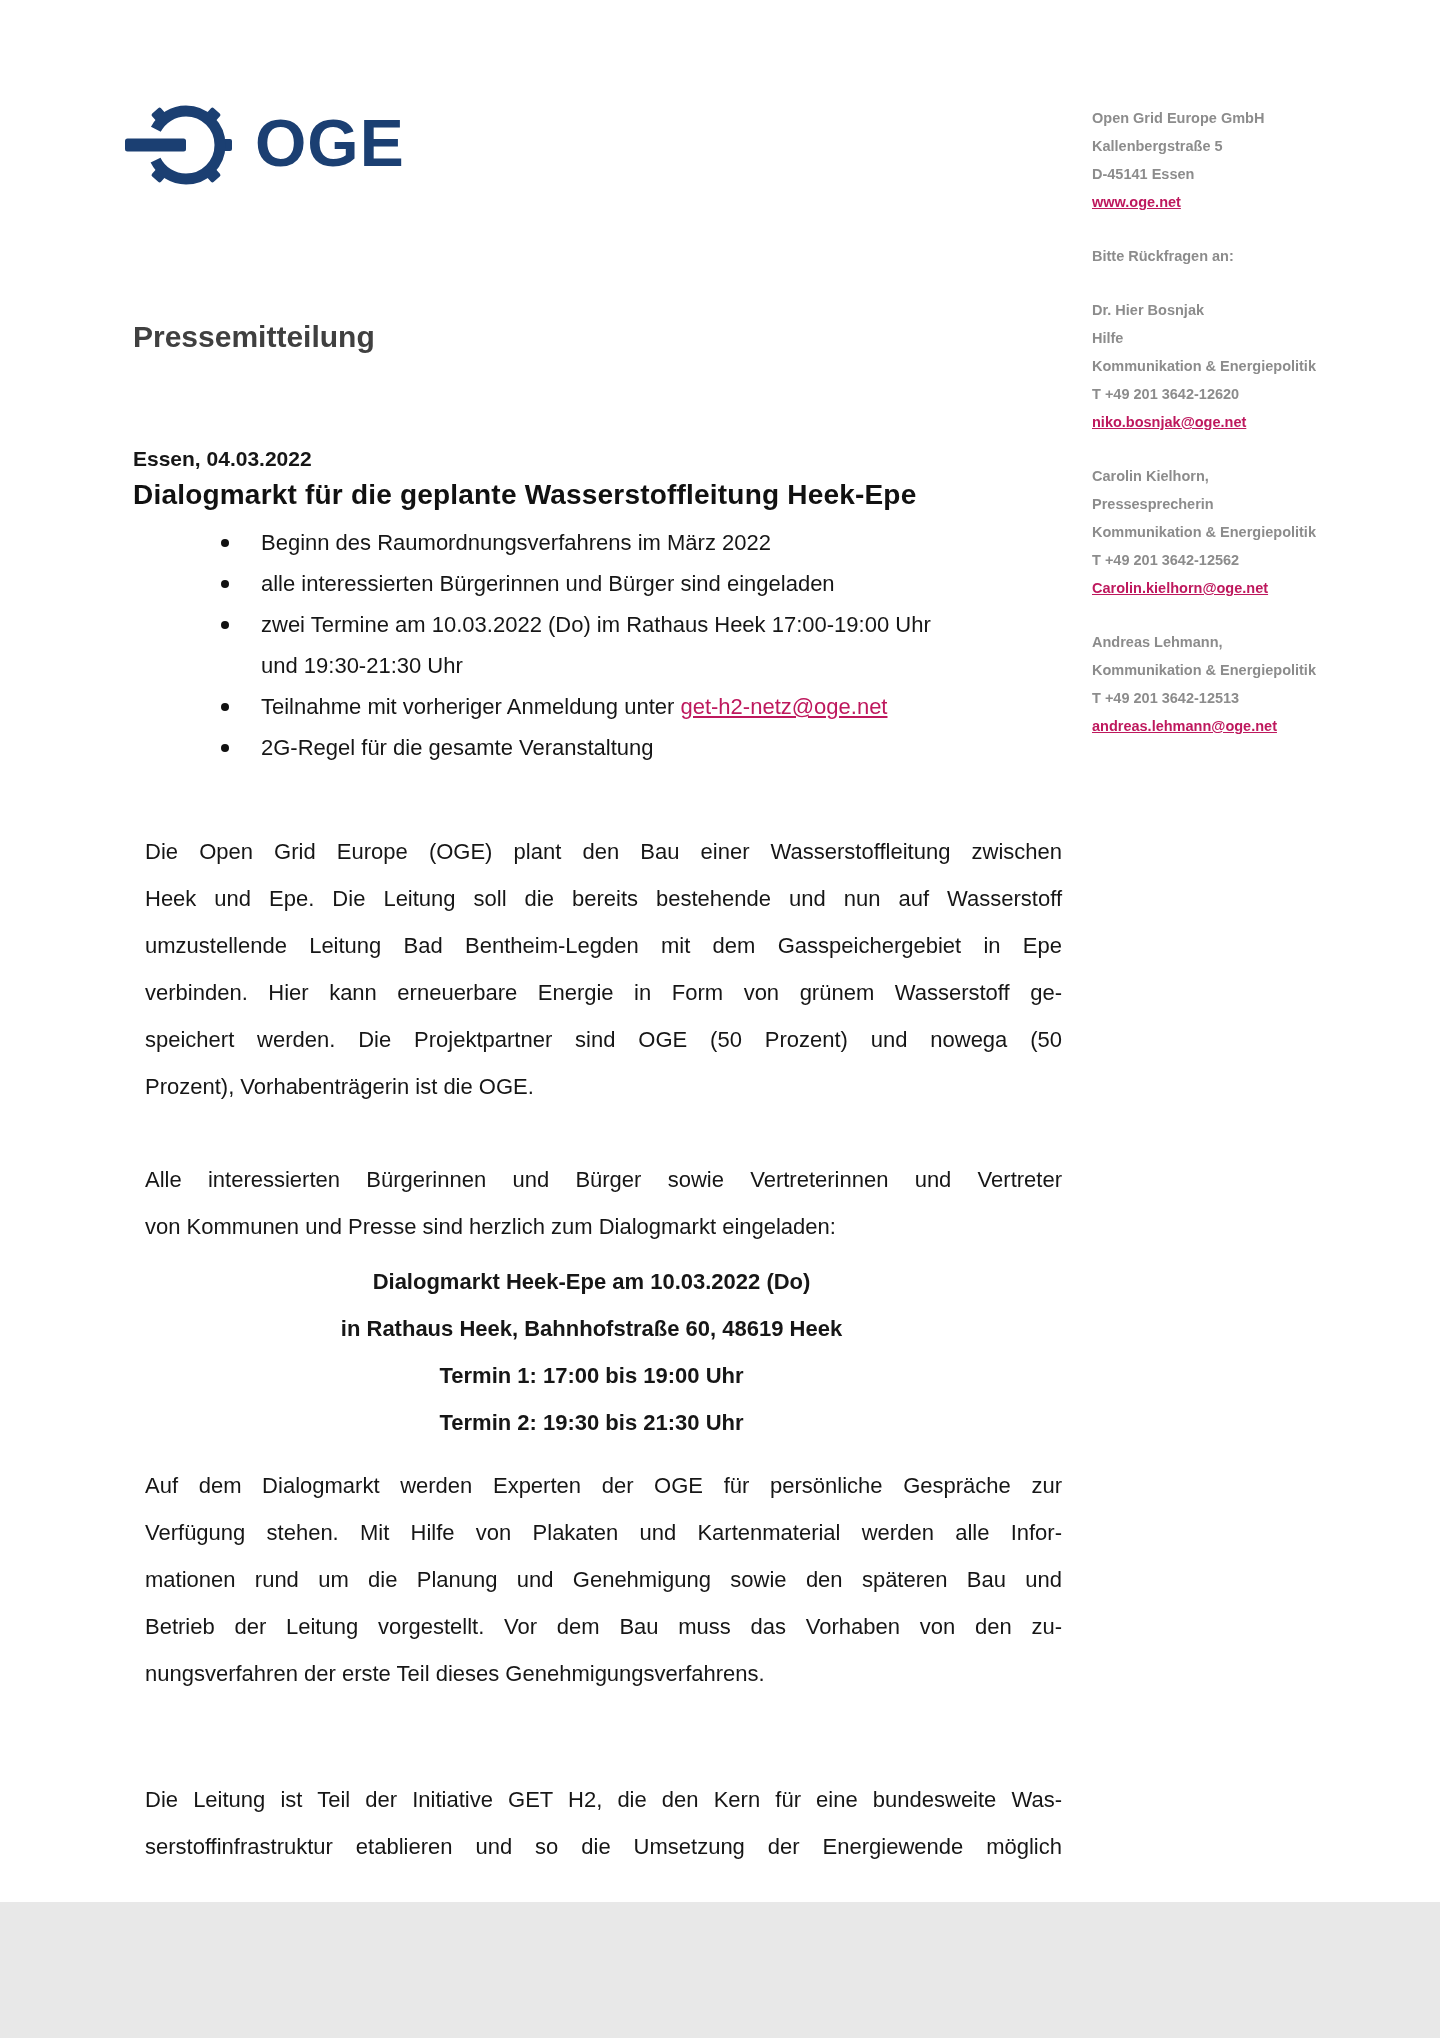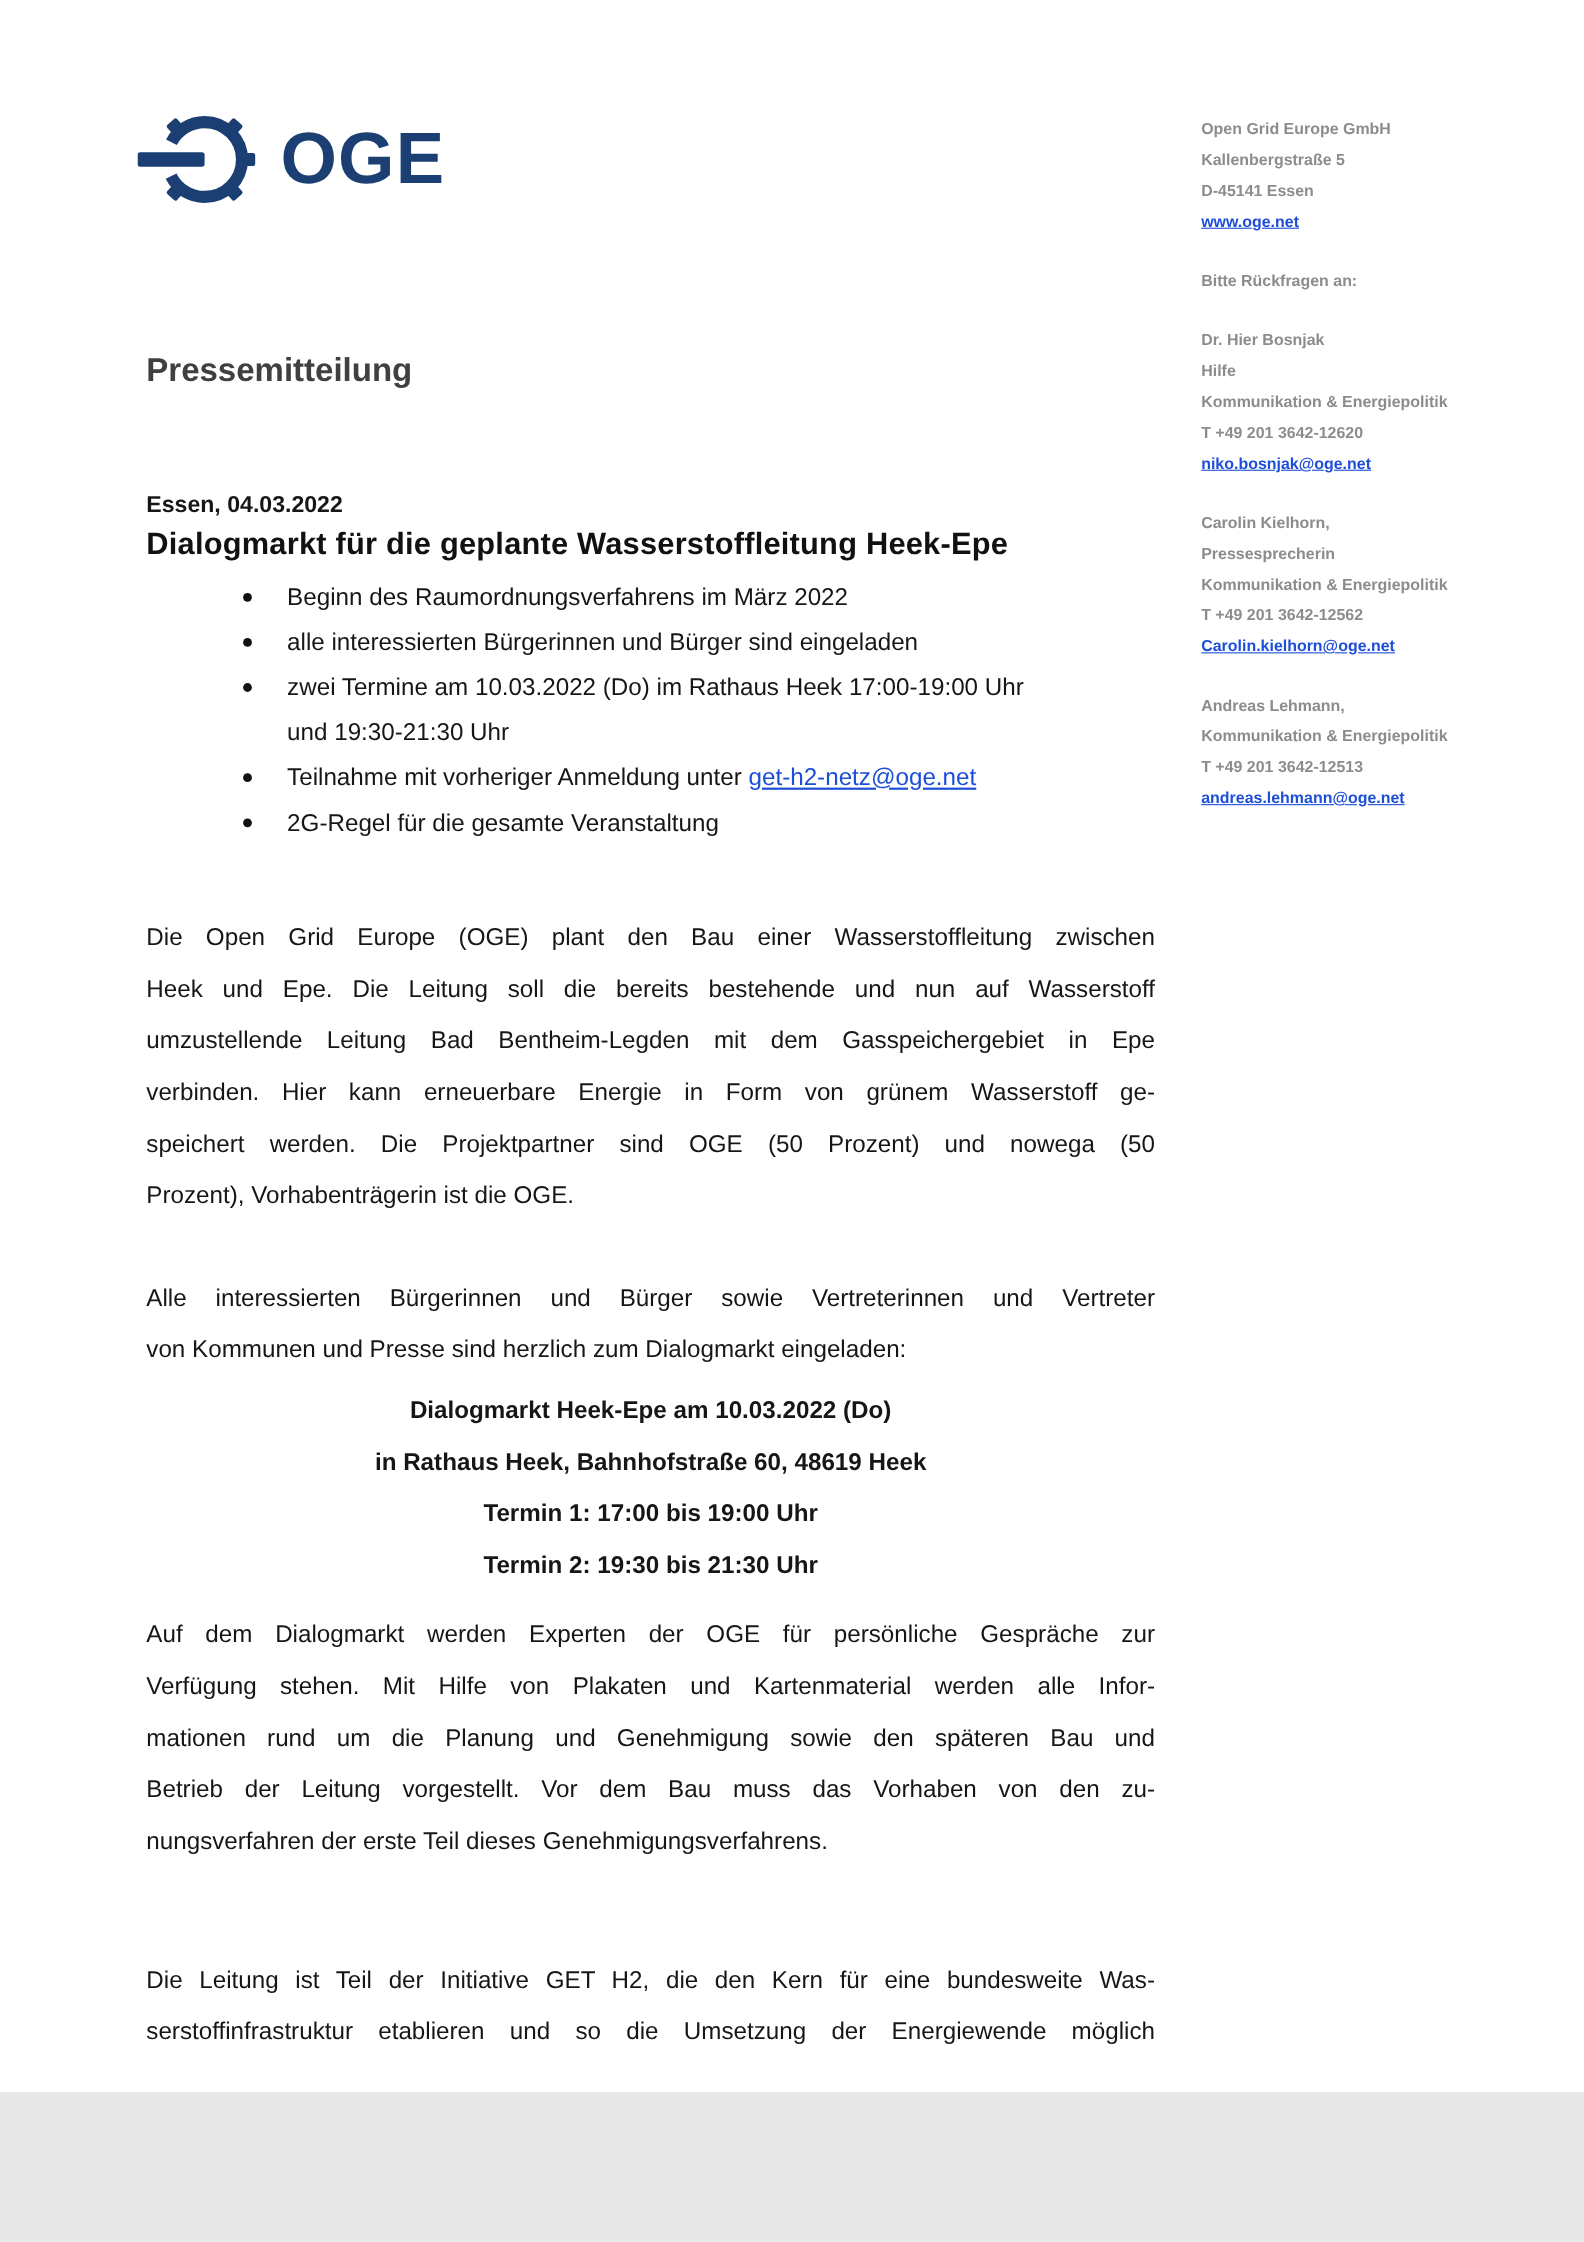--- a/index.html
+++ b/index.html
@@ -37,21 +37,21 @@
     left: 1092px;
     top: 104px;
     width: 300px;
     font-size: 14.5px;
     line-height: 28px;
     color: #8c8c8c;
     font-weight: bold;
   }
   .sidebar .block { margin-bottom: 26px; }
   a.link {
-    color: #1d4ed8;
+    color: #be185d;
     text-decoration: underline;
     cursor: pointer;
   }
 
   
   .content {
     position: absolute;
     left: 133px;
     top: 0;
     width: 917px;
@@ -100,21 +100,21 @@
     position: absolute;
     left: 88px;
     top: 17px;
     width: 8px;
     height: 8px;
     border-radius: 50%;
     background: #111;
   }
   .para {
     position: absolute;
-    left: 0;
+    left: 12px;
     width: 100%;
     margin: 0;
     font-size: 22px;
     line-height: 47px;
     font-weight: 400;
   }
   .para .jline {
     display: block;
     height: 47px;
     text-align: justify;

